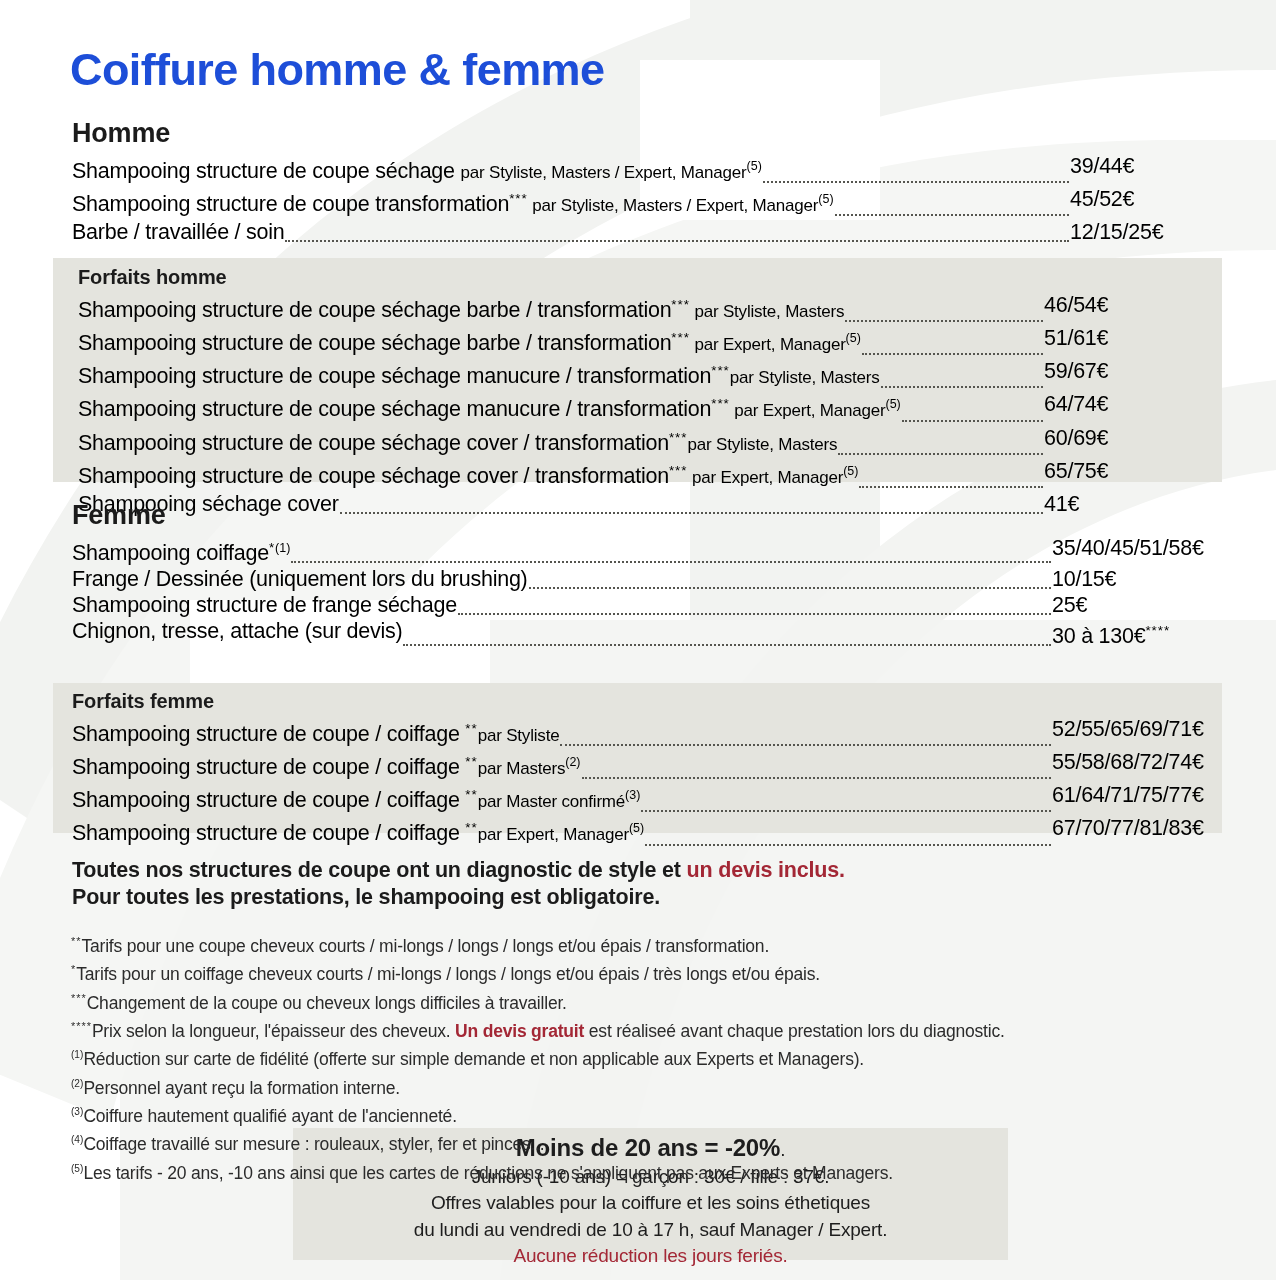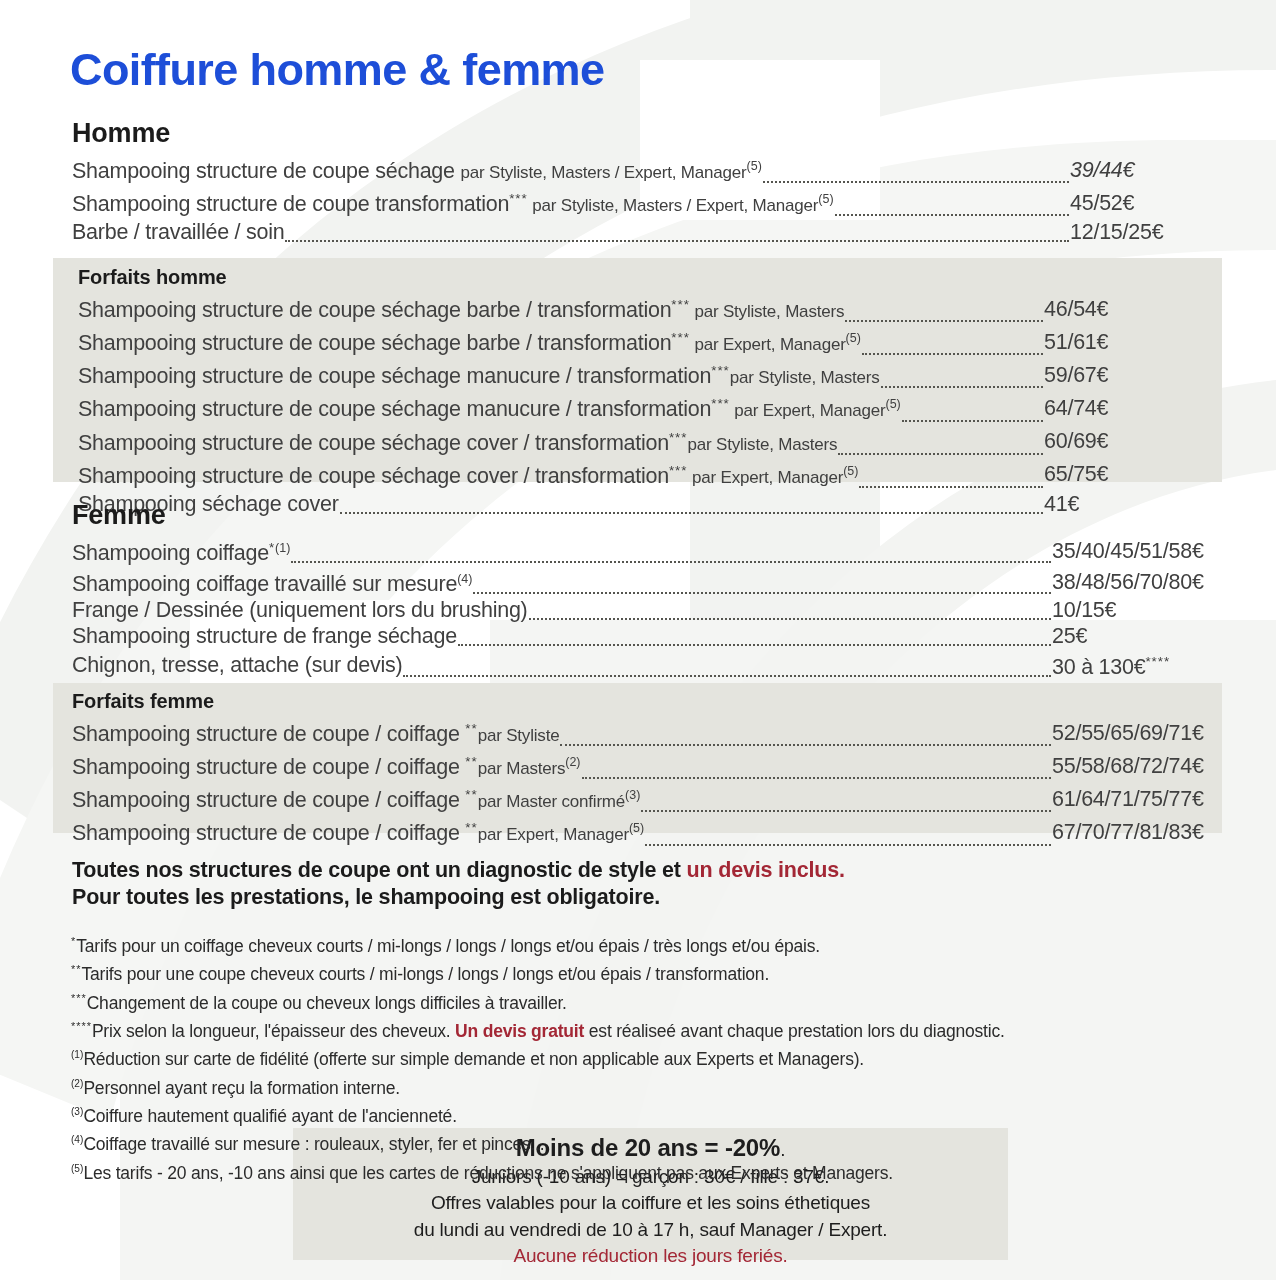--- a/index.html
+++ b/index.html
@@ -31,22 +31,22 @@
   }
   .blk-head {
     font-size:20px; font-weight:bold; color:#1b1b1b;
     letter-spacing:-0.1px;
   }
 
   .panel { background:#e4e4de; }
 
   .rows { }
   .row {
-    display:flex; align-items:center;
-    font-size:21.5px; line-height:26px; color:#404040;
+    display:flex; align-items:flex-start;
+    font-size:21.5px; line-height:26px; color:#000000;
     white-space:nowrap; letter-spacing:-0.25px;
   }
   .row .lbl { flex:0 0 auto; }
   .row .sub { font-size:17px; letter-spacing:-0.2px; }
   .row .lead {
     flex:1 1 auto; min-width:6px; overflow:hidden;
     align-self:flex-end; position:relative; top:-3px;
     border-bottom:2.5px dotted #55554f; margin:0 1px;
   }
   .row .price { flex:0 0 auto; padding-left:0px; }
@@ -100,21 +100,21 @@
 
     <div class="title">Coiffure homme &amp; femme</div>
 
     <div style="padding:22px 0 0 72px;">
       <div class="sec-head">Homme</div>
     </div>
     <div class="rows" id="rows-homme" style="padding:4px 56px 0 72px;">
         <div class="row">
           <span class="lbl">Shampooing structure de coupe séchage <span class="sub">par Styliste, Masters / Expert, Manager</span><sup>(5)</sup></span>
           <span class="lead"></span>
-          <span style="flex:0 0 150px; display:inline-block; text-align:left;font-style:italic;"><span class="price">39/44€</span></span>
+          <span style="flex:0 0 150px; display:inline-block; text-align:left;"><span class="price">39/44€</span></span>
         </div>
         <div class="row">
           <span class="lbl">Shampooing structure de coupe transformation<span class="stars">***</span><span class="sub"> par Styliste, Masters / Expert, Manager</span><sup>(5)</sup></span>
           <span class="lead"></span>
           <span style="flex:0 0 150px; display:inline-block; text-align:left;"><span class="price">45/52€</span></span>
         </div>
         <div class="row">
           <span class="lbl">Barbe / travaillée / soin</span>
           <span class="lead"></span>
           <span style="flex:0 0 150px; display:inline-block; text-align:left;"><span class="price">12/15/25€</span></span>
@@ -165,25 +165,20 @@
 
     <div style="position:absolute; left:72px; top:500px; width:1180px; z-index:3;">
       <div class="sec-head">Femme</div>
       <div class="rows" id="rows-femme" style="padding:4px 0 0 0;">
           <div class="row">
             <span class="lbl">Shampooing coiffage<span class="stars">*</span><sup>(1)</sup></span>
             <span class="lead"></span>
             <span style="flex:0 0 200px; display:inline-block; text-align:left;"><span class="price">35/40/45/51/58€</span></span>
           </div>
           <div class="row">
-            <span class="lbl">Shampooing coiffage travaillé sur mesure<sup>(4)</sup></span>
-            <span class="lead"></span>
-            <span style="flex:0 0 200px; display:inline-block; text-align:left;"><span class="price">38/48/56/70/80€</span></span>
-          </div>
-          <div class="row">
             <span class="lbl">Frange / Dessinée (uniquement lors du brushing)</span>
             <span class="lead"></span>
             <span style="flex:0 0 200px; display:inline-block; text-align:left;"><span class="price">10/15€</span></span>
           </div>
           <div class="row">
             <span class="lbl">Shampooing structure de frange séchage</span>
             <span class="lead"></span>
             <span style="flex:0 0 200px; display:inline-block; text-align:left;"><span class="price">25€</span></span>
           </div>
           <div class="row">
@@ -220,22 +215,22 @@
           </div>
         </div>
     </div>
 
     <div class="statement" style="position:absolute; left:72px; top:857px; z-index:3;">
       <div><span>Toutes nos structures de coupe ont un diagnostic de style et </span><span class="red">un devis inclus.</span></div>
       <div>Pour toutes les prestations, le shampooing est obligatoire.</div>
     </div>
 
     <div class="notes" id="notes-list" style="position:absolute; left:71px; top:930px; z-index:3;">
+        <div><span class="stars">**</span><span>Tarifs pour une coupe cheveux courts / mi-longs /  longs / longs et/ou épais / transformation.</span></div>
         <div><span class="stars">*</span><span>Tarifs pour un coiffage cheveux courts / mi-longs / longs /  longs et/ou épais / très longs et/ou épais.</span></div>
-        <div><span class="stars">**</span><span>Tarifs pour une coupe cheveux courts / mi-longs /  longs / longs et/ou épais / transformation.</span></div>
         <div><span class="stars">***</span><span>Changement de la coupe ou cheveux longs difficiles à travailler.</span></div>
         <div><span class="stars">****</span><span>Prix selon la longueur, l'épaisseur des cheveux. </span><b>Un devis gratuit</b><span> est réaliseé avant chaque prestation lors du diagnostic.</span></div>
         <div><sup>(1)</sup><span>Réduction sur carte de fidélité (offerte sur simple demande et non applicable aux Experts et Managers).</span></div>
         <div><sup>(2)</sup><span>Personnel ayant reçu la formation interne.</span></div>
         <div><sup>(3)</sup><span>Coiffure hautement qualifié ayant de l'ancienneté.</span></div>
         <div><sup>(4)</sup><span>Coiffage travaillé sur mesure : rouleaux, styler, fer et pinces...</span></div>
         <div><sup>(5)</sup><span>Les tarifs - 20 ans, -10 ans ainsi que les cartes de réductions ne s'appliquent pas aux Experts et Managers.</span></div>
       </div>
 
     <div class="promo" style="position:absolute; left:293px; top:1128px; width:715px; height:132px; padding-top:7px;">

